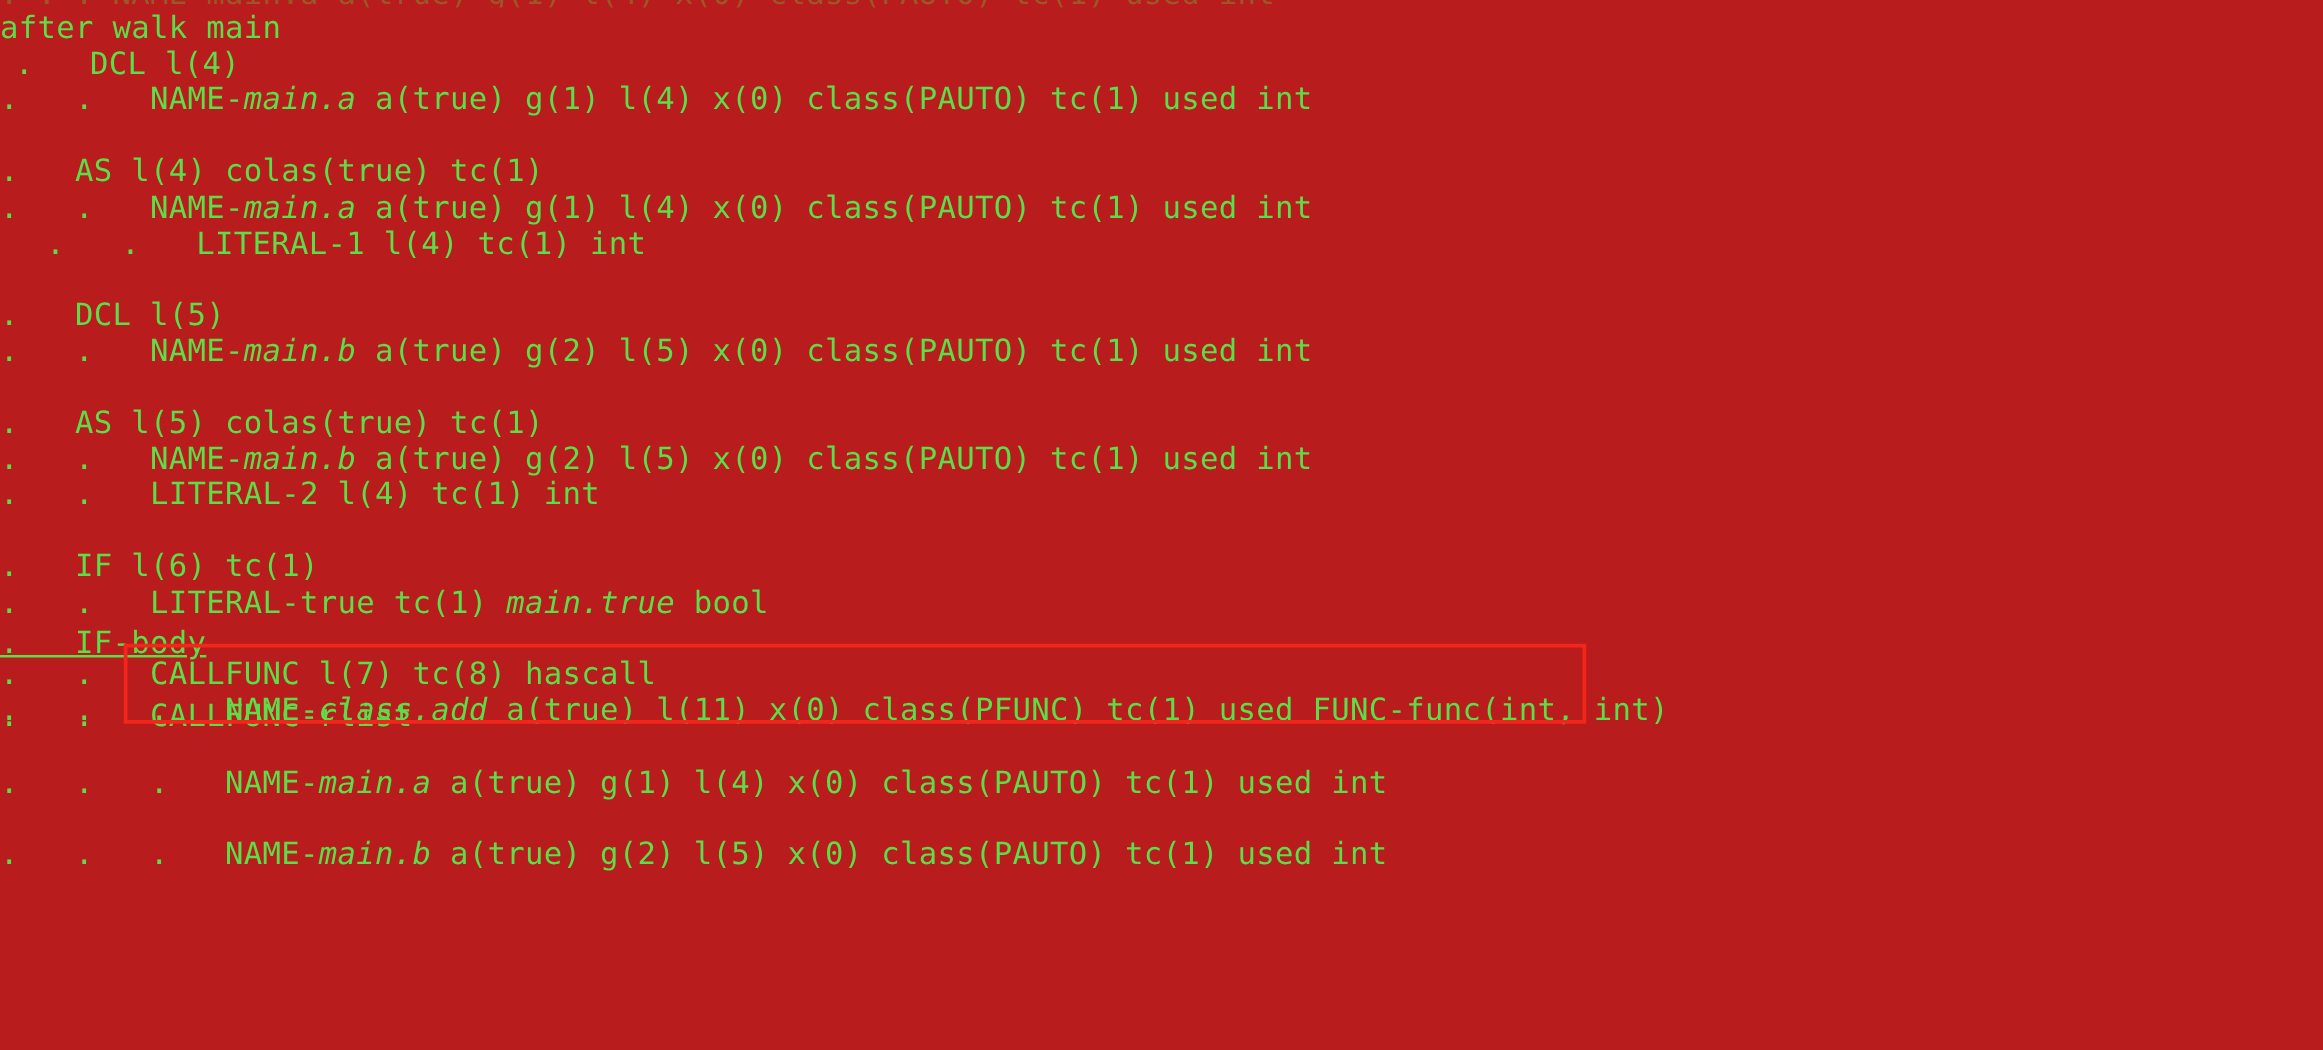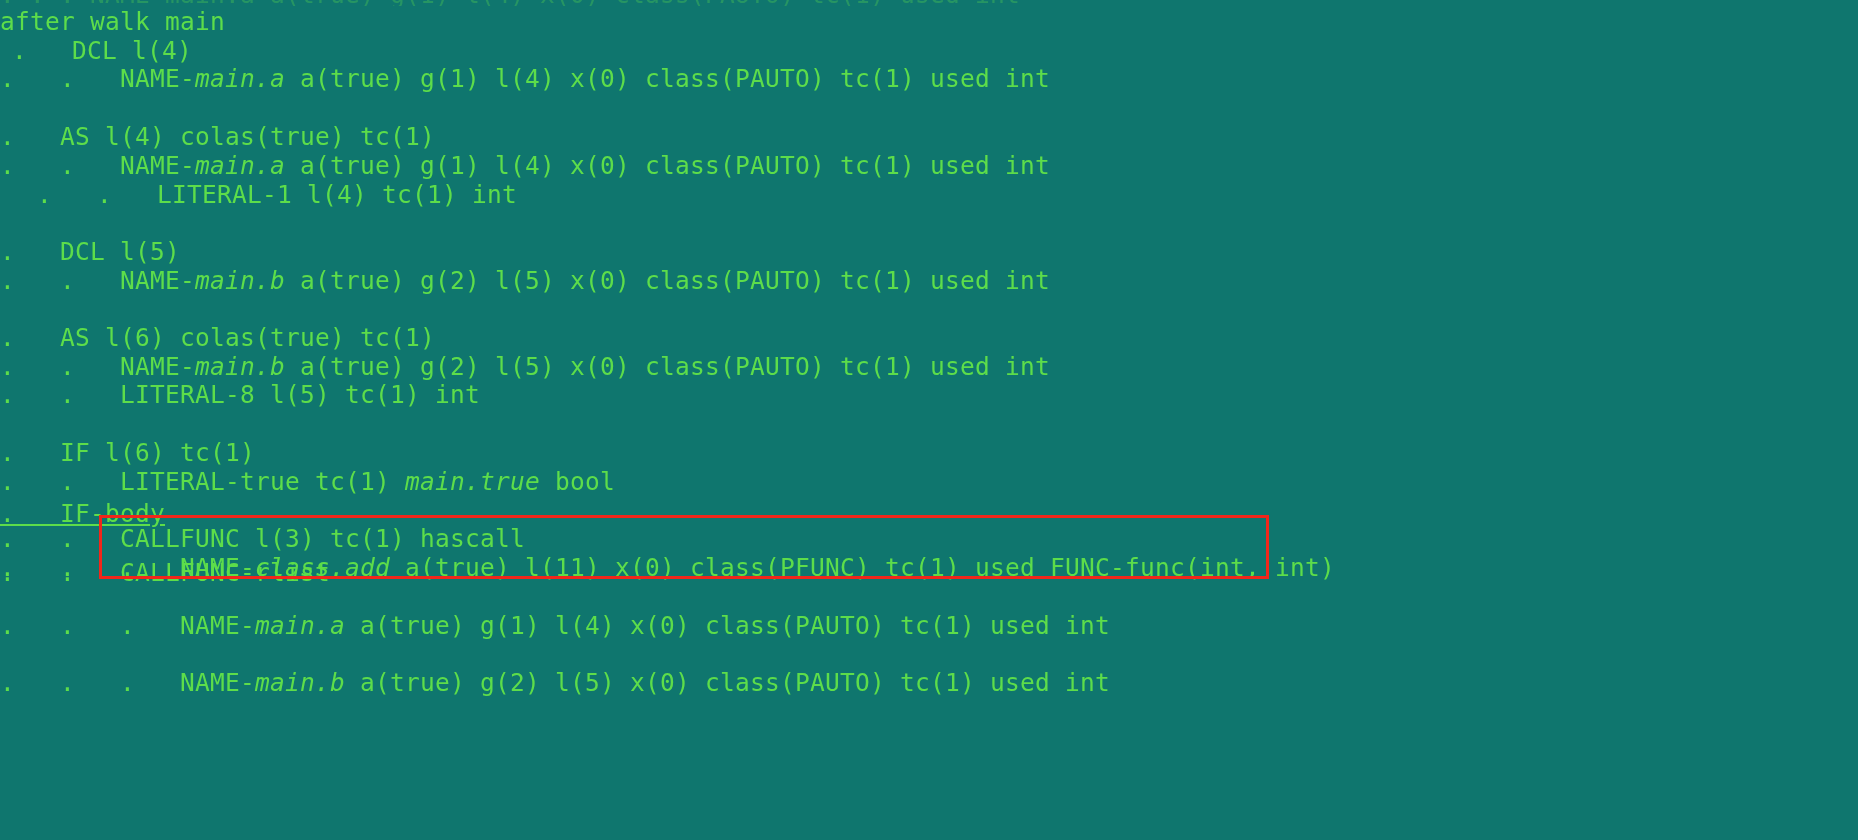--- a/index.html
+++ b/index.html
@@ -54,46 +54,46 @@
     height: 6px;
     overflow: hidden;
   }
   #clip-top .line {
     top: -22px;
   }
 </style>
 </head>
 <body style="background: rgb(0, 0, 0);">
 
-<div id="terminal" style="background: #0f766e;">
+<div id="terminal" style="background: #b91c1c;">
 
   <div id="clip-top">
     <div class="line dim" style="color: rgb(93, 221, 74);">. . . NAME-main.a a(true) g(1) l(4) x(0) class(PAUTO) tc(1) used int</div>
   </div>
 
   <div id="lines-container">
       <div class="line" style="top: 5px; color: rgb(93, 221, 74);">after walk main</div>
       <div class="line" style="top: 34px; color: rgb(93, 221, 74); margin-left: 12px;">.   DCL l(4)</div>
       <div class="line" style="top: 62px; color: rgb(93, 221, 74);">.   .   NAME-<span class="ital">main.a</span> a(true) g(1) l(4) x(0) class(PAUTO) tc(1) used int</div>
       <div class="line" style="top: 91px; color: rgb(93, 221, 74);"></div>
       <div class="line" style="top: 120px; color: rgb(93, 221, 74);">.   AS l(4) colas(true) tc(1)</div>
       <div class="line" style="top: 149px; color: rgb(93, 221, 74);">.   .   NAME-<span class="ital">main.a</span> a(true) g(1) l(4) x(0) class(PAUTO) tc(1) used int</div>
       <div class="line" style="top: 178px; color: rgb(93, 221, 74); margin-left: 37px;">.   .   LITERAL-1 l(4) tc(1) int</div>
       <div class="line" style="top: 206px; color: rgb(93, 221, 74);"></div>
       <div class="line" style="top: 235px; color: rgb(93, 221, 74);">.   DCL l(5)</div>
       <div class="line" style="top: 264px; color: rgb(93, 221, 74);">.   .   NAME-<span class="ital">main.b</span> a(true) g(2) l(5) x(0) class(PAUTO) tc(1) used int</div>
       <div class="line" style="top: 292px; color: rgb(93, 221, 74);"></div>
-      <div class="line" style="top: 321px; color: rgb(93, 221, 74);">.   AS l(6) colas(true) tc(1)</div>
+      <div class="line" style="top: 321px; color: rgb(93, 221, 74);">.   AS l(5) colas(true) tc(1)</div>
       <div class="line" style="top: 350px; color: rgb(93, 221, 74);">.   .   NAME-<span class="ital">main.b</span> a(true) g(2) l(5) x(0) class(PAUTO) tc(1) used int</div>
-      <div class="line" style="top: 378px; color: rgb(93, 221, 74);">.   .   LITERAL-8 l(5) tc(1) int</div>
+      <div class="line" style="top: 378px; color: rgb(93, 221, 74);">.   .   LITERAL-2 l(4) tc(1) int</div>
       <div class="line" style="top: 407px; color: rgb(93, 221, 74);"></div>
       <div class="line" style="top: 436px; color: rgb(93, 221, 74);">.   IF l(6) tc(1)</div>
       <div class="line" style="top: 465px; color: rgb(93, 221, 74);">.   .   LITERAL-true tc(1) <span class="ital">main.true</span> bool</div>
       <div class="line" style="top: 497px; color: rgb(93, 221, 74); text-decoration: underline;">.   IF-body</div>
-      <div class="line" style="top: 522px; color: rgb(93, 221, 74);">.   .   CALLFUNC l(3) tc(1) hascall</div>
+      <div class="line" style="top: 522px; color: rgb(93, 221, 74);">.   .   CALLFUNC l(7) tc(8) hascall</div>
       <div class="line" style="top: 551px; color: rgb(93, 221, 74);">.   .   .   NAME-<span class="ital">class.add</span> a(true) l(11) x(0) class(PFUNC) tc(1) used FUNC-func(int, int)</div>
       <div class="line" style="top: 556px; color: rgb(93, 221, 74);">.   .   CALLFUNC-rlist</div>
       <div class="line" style="top: 609px; color: rgb(93, 221, 74);">.   .   .   NAME-<span class="ital">main.a</span> a(true) g(1) l(4) x(0) class(PAUTO) tc(1) used int</div>
       <div class="line" style="top: 637px; color: rgb(93, 221, 74);"></div>
       <div class="line" style="top: 666px; color: rgb(93, 221, 74);">.   .   .   NAME-<span class="ital">main.b</span> a(true) g(2) l(5) x(0) class(PAUTO) tc(1) used int</div>
     </div>
 
   <div id="highlight-box" style="left: 99px; top: 515px; width: 1170px; height: 64px; border-color: rgb(242, 38, 26);"></div>
 
 </div>

